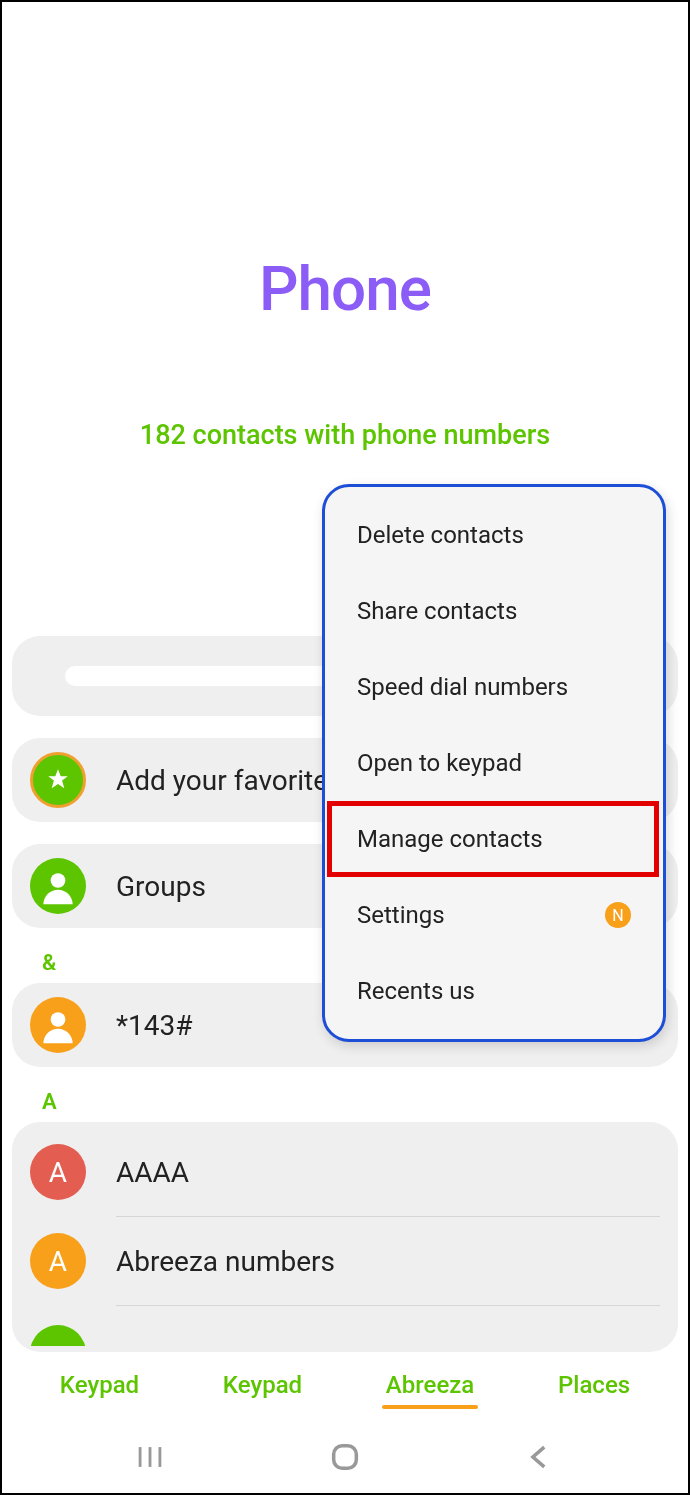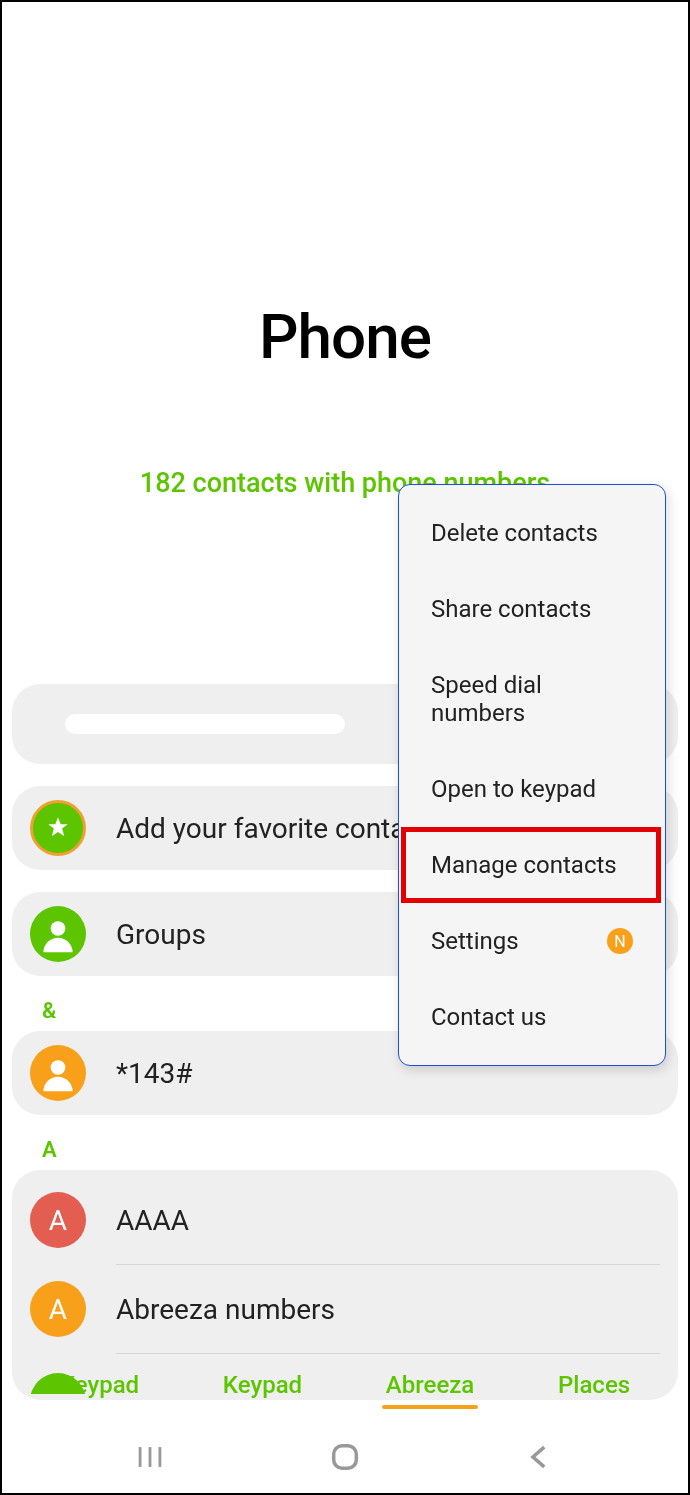--- a/index.html
+++ b/index.html
@@ -13,23 +13,22 @@
     border: 2px solid #000;
     overflow: hidden;
   }
   .header-area {
     padding-top: 250px;
     text-align: center;
   }
   .page-title {
     font-size: 62px;
     font-weight: 500;
-    color: #000000;
+    color: #8b5cf6;
     letter-spacing: -1px;
-    margin-top: 48px;
   }
   .subtitle {
     margin-top: 94px;
     font-size: 27px;
     font-weight: 500;
     color: #5CC500;
   }
   .list-area {
     margin-top: 185px;
     padding: 0 10px;
@@ -127,24 +126,24 @@
     flex-shrink: 0;
     position: relative;
     top: 20px;
   }
 
   
   .popup {
     position: absolute;
     top: 482px;
     right: 22px;
-    width: 268px;
+    width: 344px;
     background: #F5F5F5;
-    border: 1px solid #1d4ed8;
-    border-radius: 12px;
+    border: 3px solid #1d4ed8;
+    border-radius: 27px;
     box-shadow: 2px 4px 12px rgba(0,0,0,0.15);
     padding: 10px 0;
     z-index: 10;
   }
   .popup-item {
     padding: 24px 32px;
     font-size: 24px;
     color: #222;
     display: flex;
     align-items: center;
@@ -283,21 +282,21 @@
 <div class="popup">
   <div class="popup-item">Delete contacts</div>
   <div class="popup-item">Share contacts</div>
   <div class="popup-item">Speed dial numbers</div>
   <div class="popup-item">Open to keypad</div>
   <div class="popup-item highlighted">Manage contacts</div>
   <div class="popup-item">
     <span>Settings</span>
     <span class="badge-n">N</span>
   </div>
-  <div class="popup-item">Contact us</div>
+  <div class="popup-item">Recents us</div>
 </div>
 
 <div class="tabs">
   <div class="tab">Keypad</div>
   <div class="tab">Keypad</div>
   <div class="tab active">Abreeza</div>
   <div class="tab">Places</div>
 </div>
 
 <div class="navbar">

